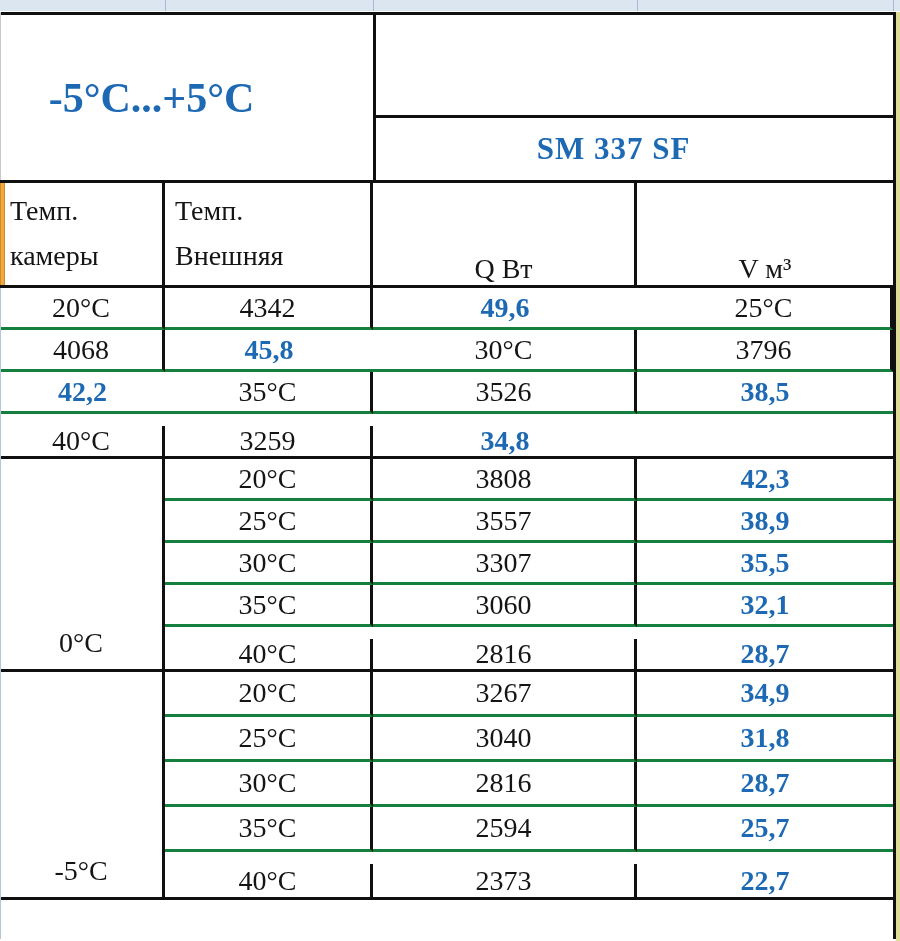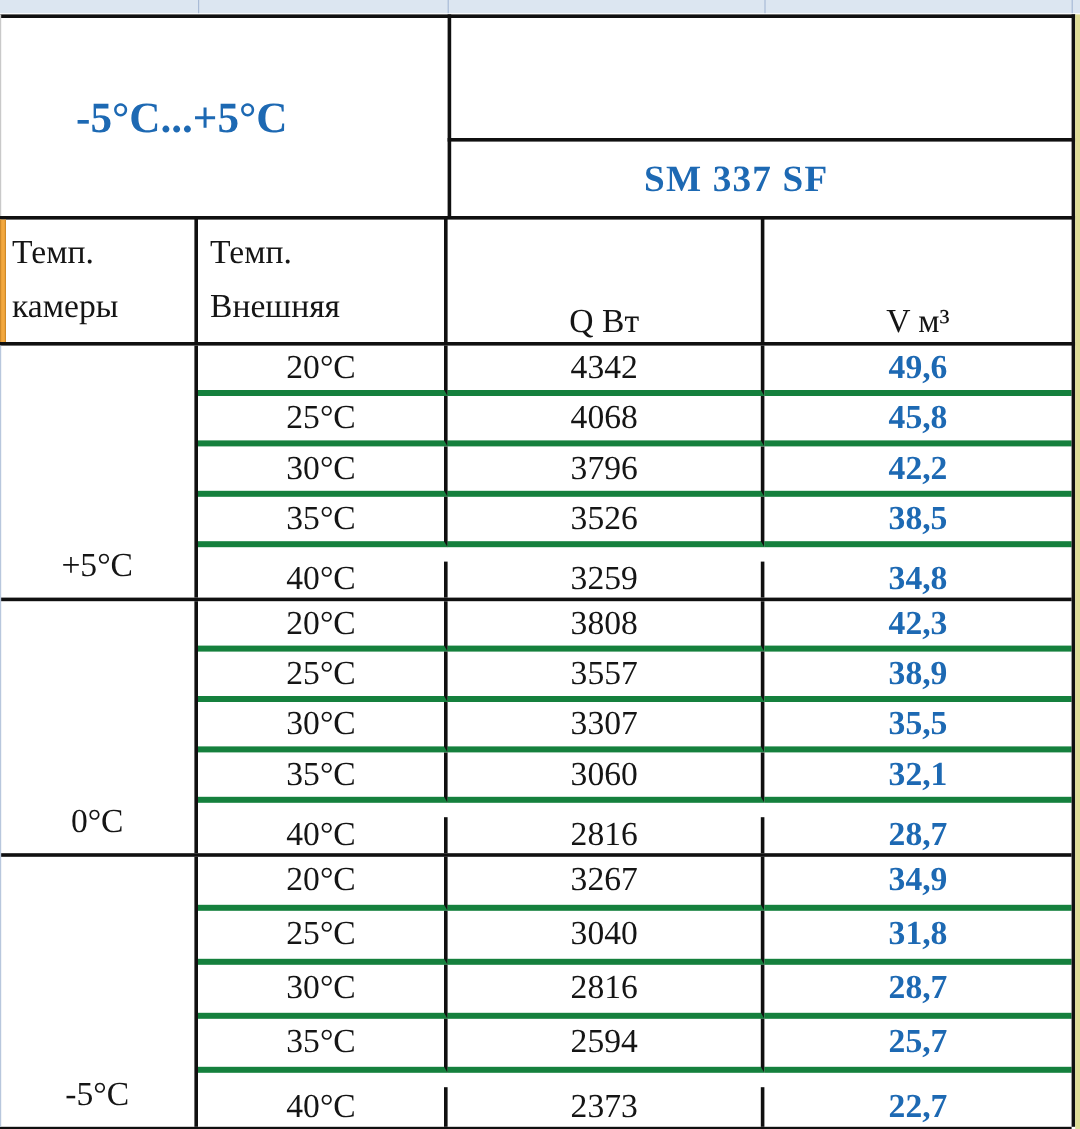--- a/index.html
+++ b/index.html
@@ -11,38 +11,38 @@
   .topstrip{position:absolute;left:0;top:0;width:900px;height:11px;background:#dce6f1;}
   .strip-sep{position:absolute;top:0;width:1px;height:11px;background:#a9bbd6;}
   
   .bline{position:absolute;background:#101010;}
   .gray-rail{position:absolute;left:0;top:12px;width:1px;height:168px;background:#c9c9c9;}
   .blue-rail{position:absolute;left:0;top:288px;width:1px;height:651px;background:#b8c7dd;}
   .orange-marker{position:absolute;left:0;top:183px;width:5px;height:102px;background:#f3a83e;border-left:1px solid #d08a28;border-right:1px solid #d08a28;box-sizing:border-box;}
   .yellow-strip{position:absolute;left:896px;top:12px;width:4px;height:929px;background:#dedc96;}
   
   .cellA{position:absolute;left:0;top:15px;width:373px;height:165px;display:flex;align-items:center;justify-content:center;padding-right:70px;box-sizing:border-box;}
-  .cellA span{font-size:36px;font-weight:bold;color:#1d69b3;}
+  .cellA span{font-size:42px;font-weight:bold;color:#1d69b3;}
   .cellB{position:absolute;left:376px;top:15px;width:517px;height:100px;}
   .cellC{position:absolute;left:376px;top:118px;width:475px;height:62px;display:flex;align-items:center;justify-content:center;}
   .cellC span{font-size:31px;font-weight:bold;color:#1d69b3;letter-spacing:1px;}
   
   .colheads{position:absolute;left:0;top:180px;width:893px;height:105px;display:grid;grid-template-columns:165px 208px 264px 256px;}
   .colheads .hcell{box-sizing:border-box;font-size:28px;}
   .hcell.hl{padding:8px 0 0 10px;line-height:45px;border-right:3px solid #101010;}
   .hcell.hc{display:flex;justify-content:center;align-items:flex-end;}
   .hcell.hc.bord{border-right:3px solid #101010;}
   
   #data-area{position:absolute;left:0;top:288px;width:893px;}
   .group{display:grid;grid-template-columns:165px 208px 264px 256px;grid-auto-rows:42px;border-bottom:3px solid #101010;}
   .group.tall{grid-auto-rows:45px;}
   .chamber{grid-column:1;grid-row:1 / span 5;border-right:3px solid #101010;box-sizing:border-box;display:flex;align-items:flex-end;justify-content:center;padding-bottom:10px;font-size:28px;}
   .cell{box-sizing:border-box;display:flex;align-items:center;justify-content:center;font-size:28px;}
   .c-ext,.c-q{border-right:3px solid #101010;}
-  .c-ext,.c-q,.c-v{border-bottom:5px solid #15803d;}
+  .c-ext,.c-q,.c-v{border-bottom:3px solid #15803d;}
   .cell.last{border-bottom:none;margin-top:12px;}
   .c-v{font-weight:bold;color:#1d69b3;}
 </style>
 </head>
 <body>
 
 <div class="screen">
 
   <div class="topstrip">
     <div class="strip-sep" style="left:165px"></div>
@@ -71,23 +71,20 @@
     <div class="hcell hc bord">
       <span>Q Вт</span>
     </div>
     <div class="hcell hc">
       <span>V м³</span>
     </div>
   </div>
 
   <div id="data-area">
       <div class="group">
-    <div class="chamber">
-      <span class="chamber-label">+5°C</span>
-    </div>
 
   <div class="cell c-ext">20°C</div>
   <div class="cell c-q">4342</div>
   <div class="cell c-v">49,6</div>
 
   <div class="cell c-ext">25°C</div>
   <div class="cell c-q">4068</div>
   <div class="cell c-v">45,8</div>
 
   <div class="cell c-ext">30°C</div>

